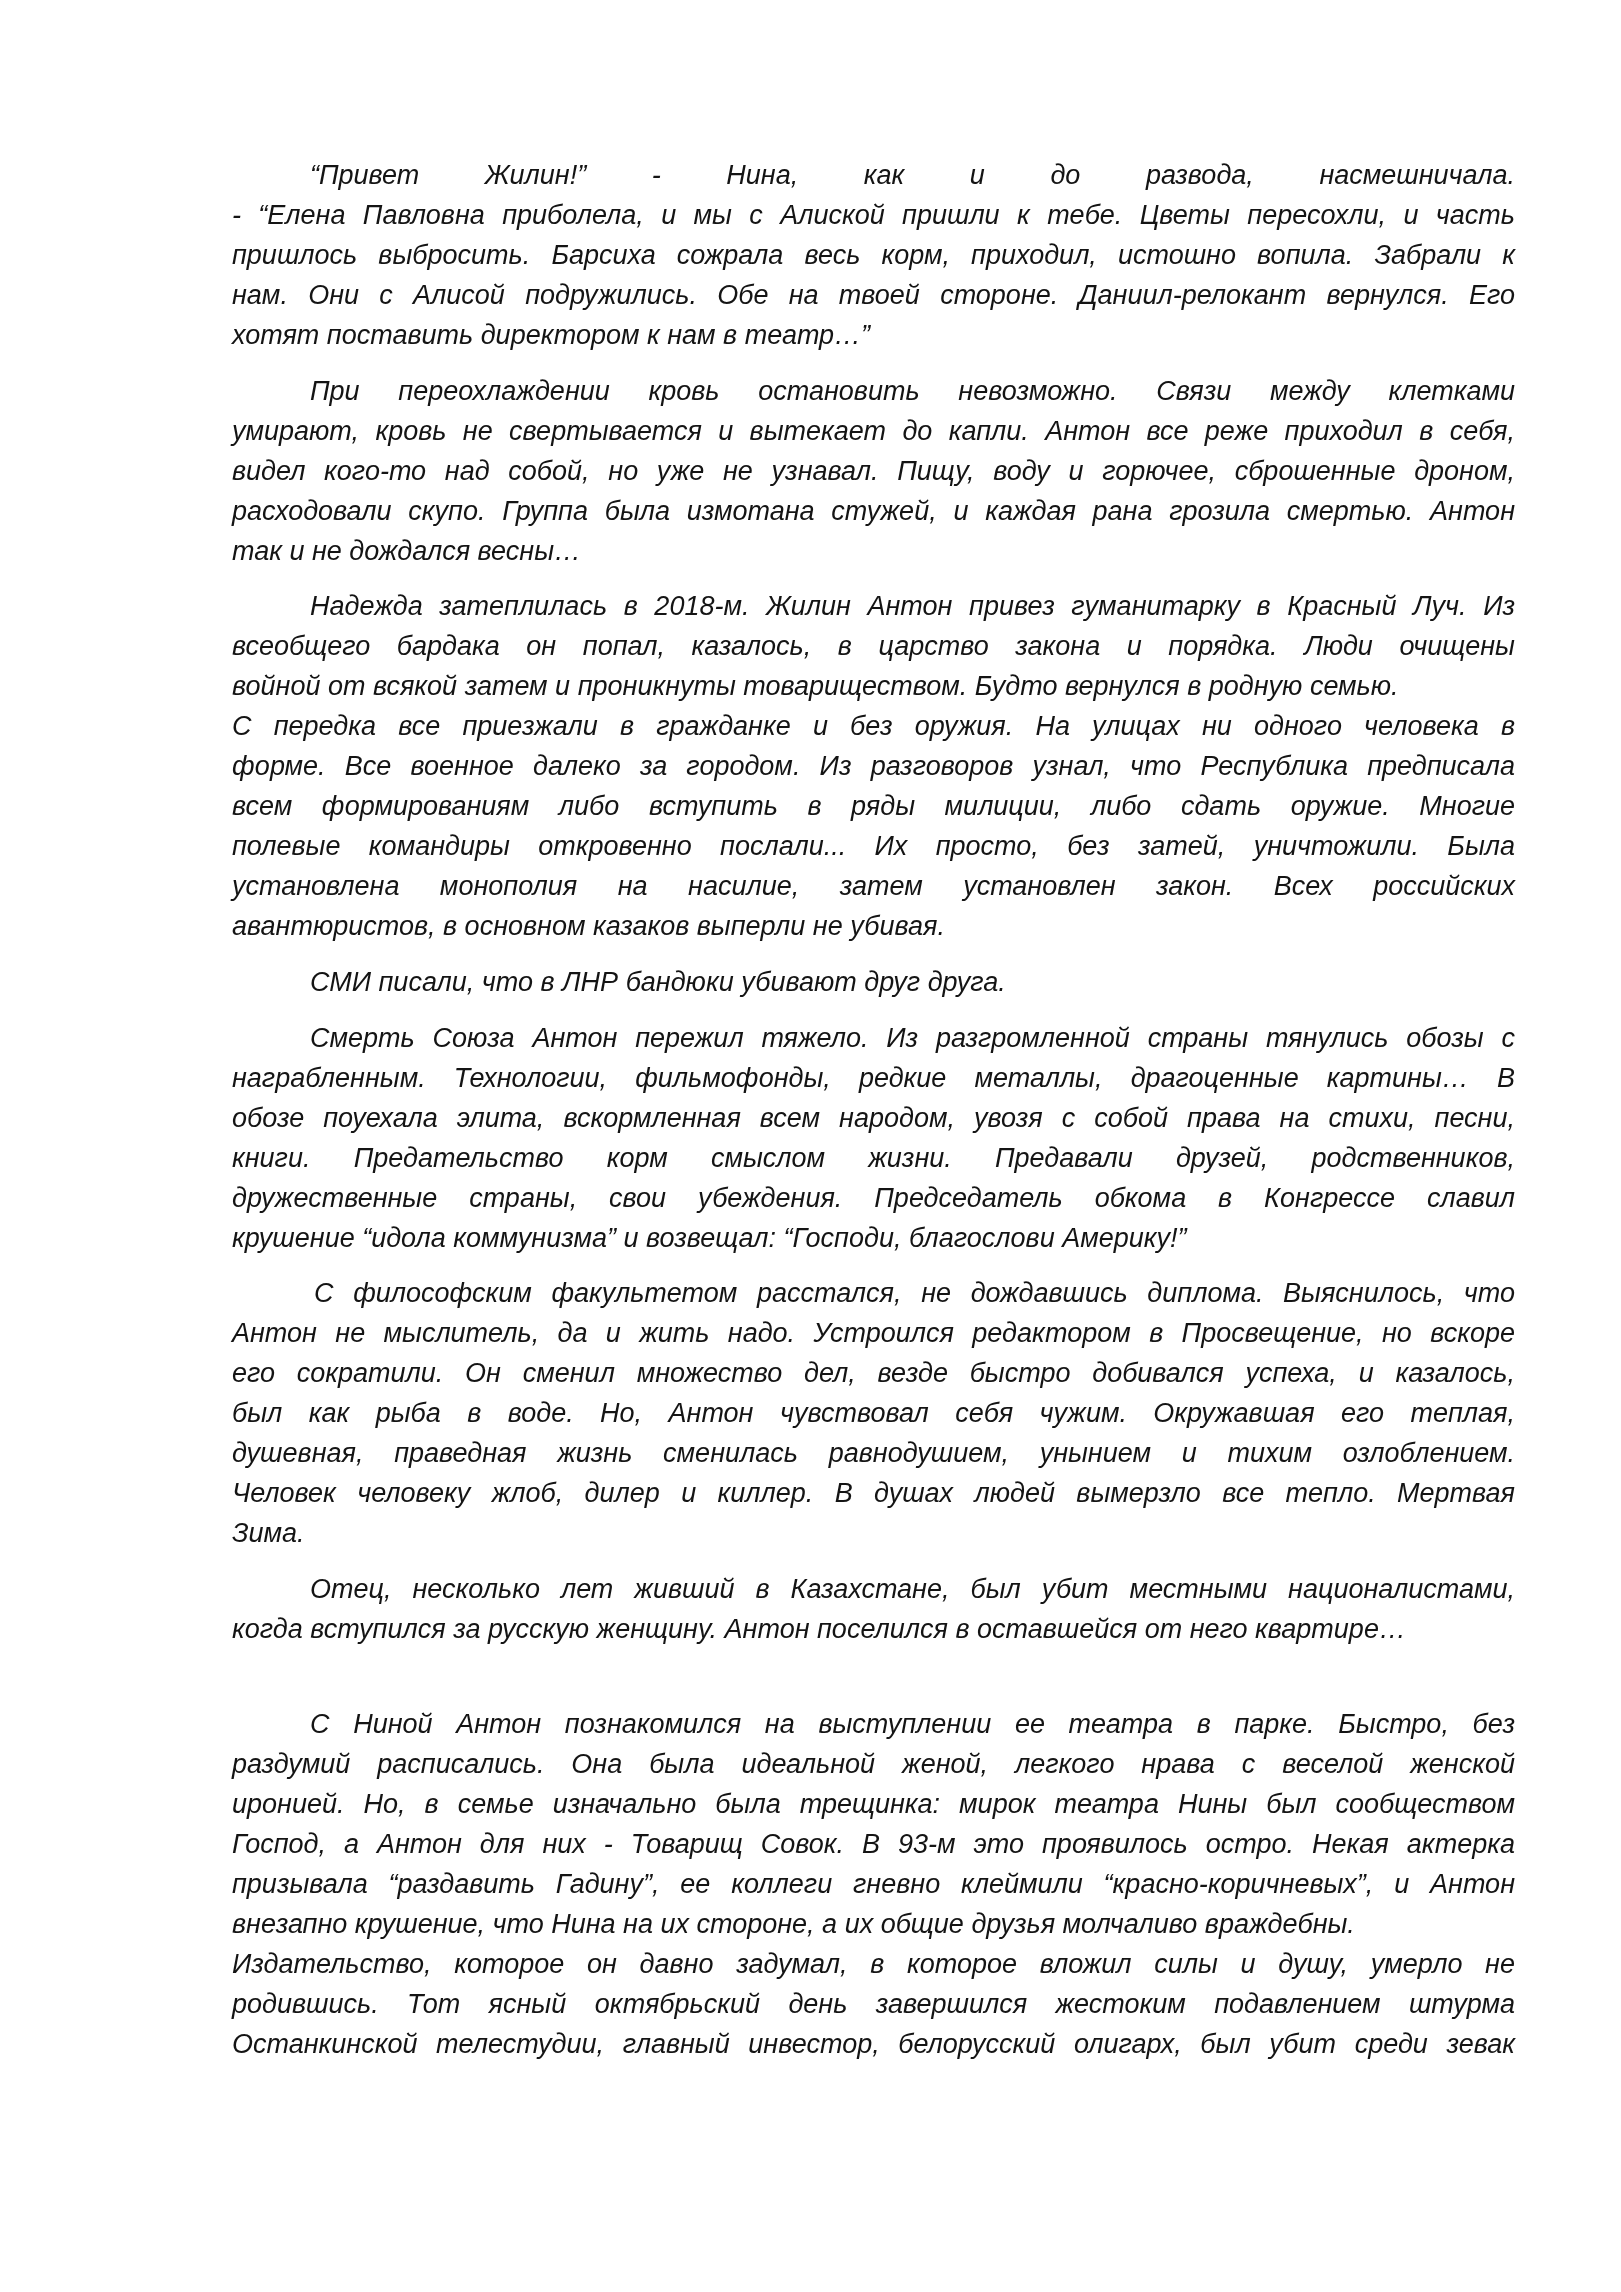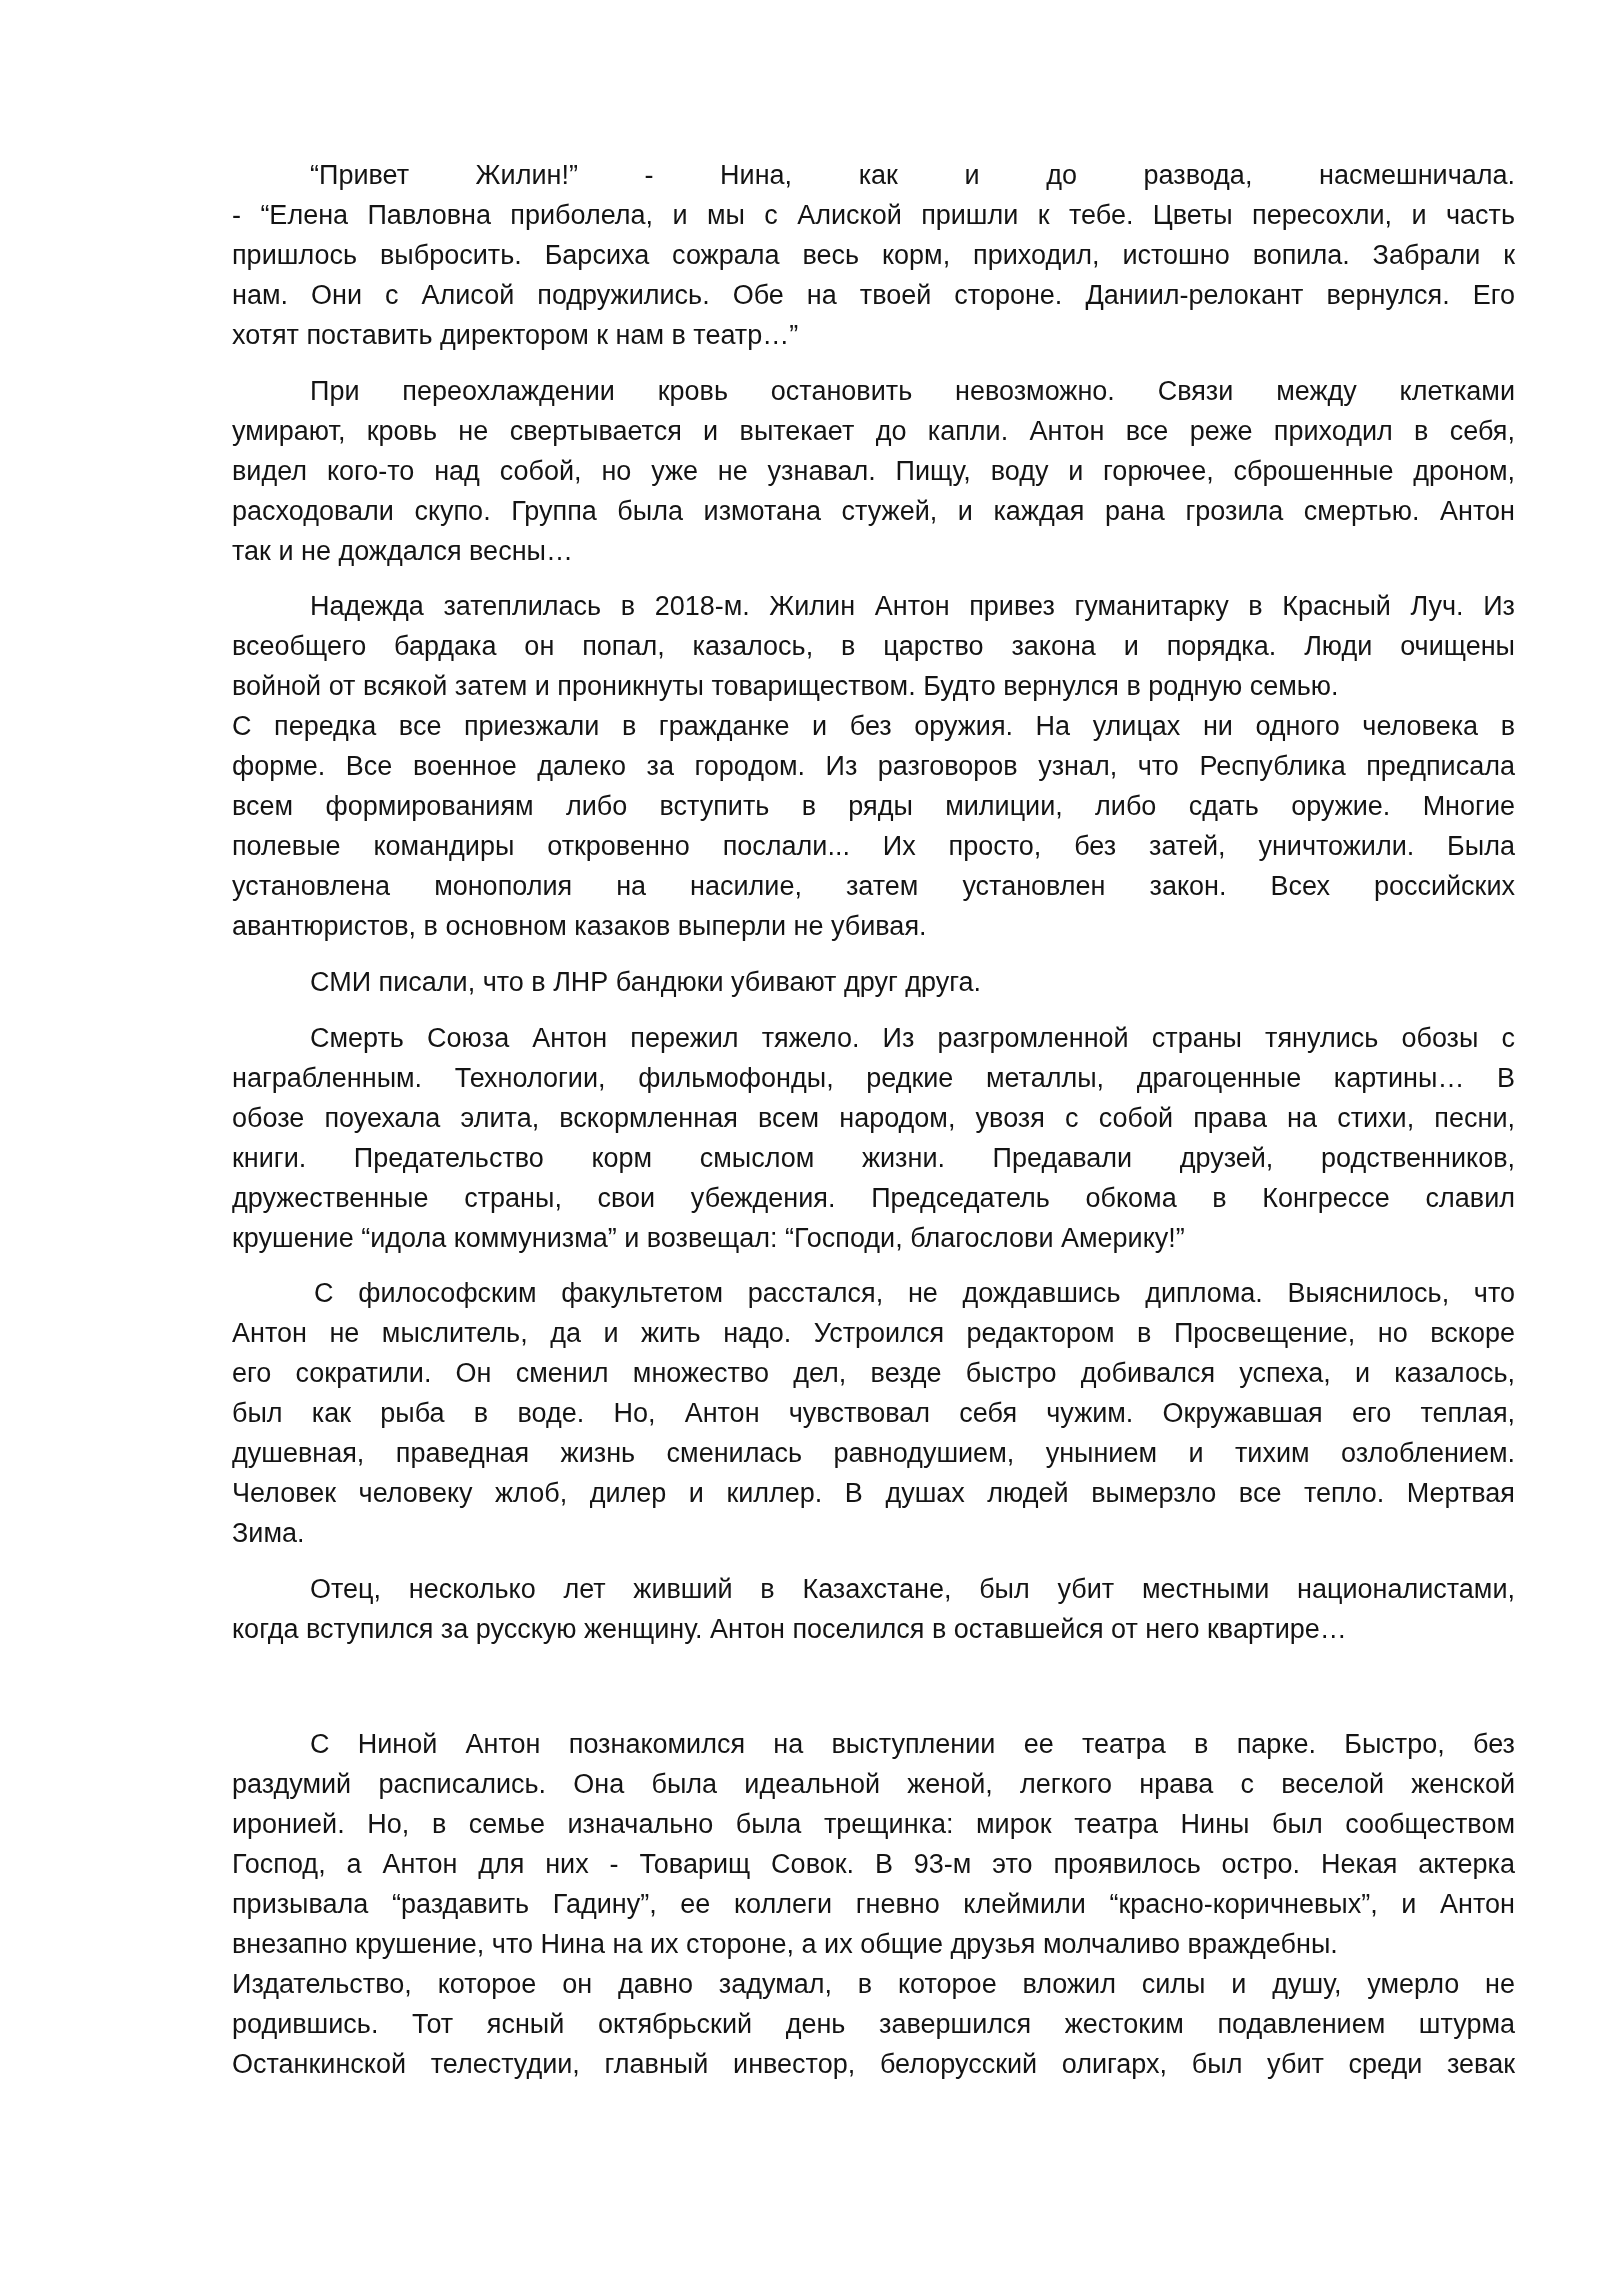--- a/index.html
+++ b/index.html
@@ -25,32 +25,33 @@
     }
     .para {
       margin: 0 0 15.7px 0;
       text-indent: 78px;
       text-align: justify;
     }
     .para .line {
       display: block;
       text-align: justify;
       text-align-last: justify;
+      font-style: italic;
     }
     .para .line.last {
       text-align-last: left;
     }
     .para .line.first {
       text-indent: 78px;
     }
     .para .line:not(.first) {
       text-indent: 0;
     }
     .para.extra-gap {
-      margin-top: 75px;
+      margin-top: 55px;
     }
     .para.indent-plus .line.first {
       text-indent: 82px;
     }
   </style>
 </head>
 <body>
 
 <div class="page">
 

